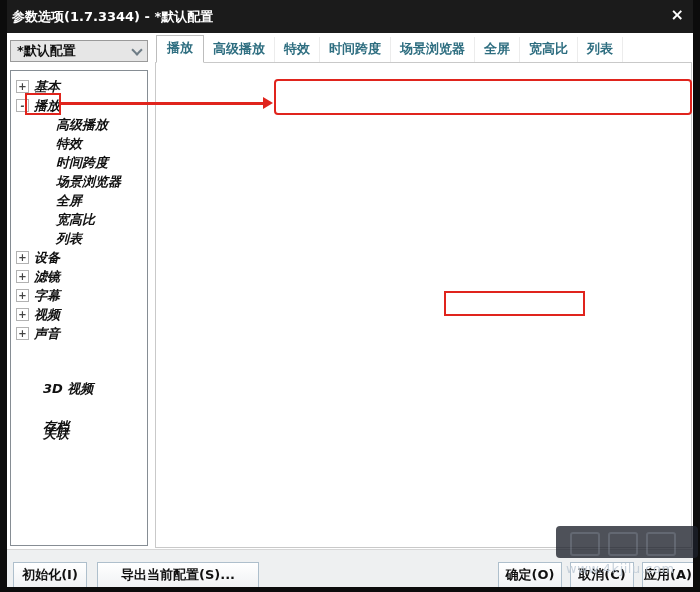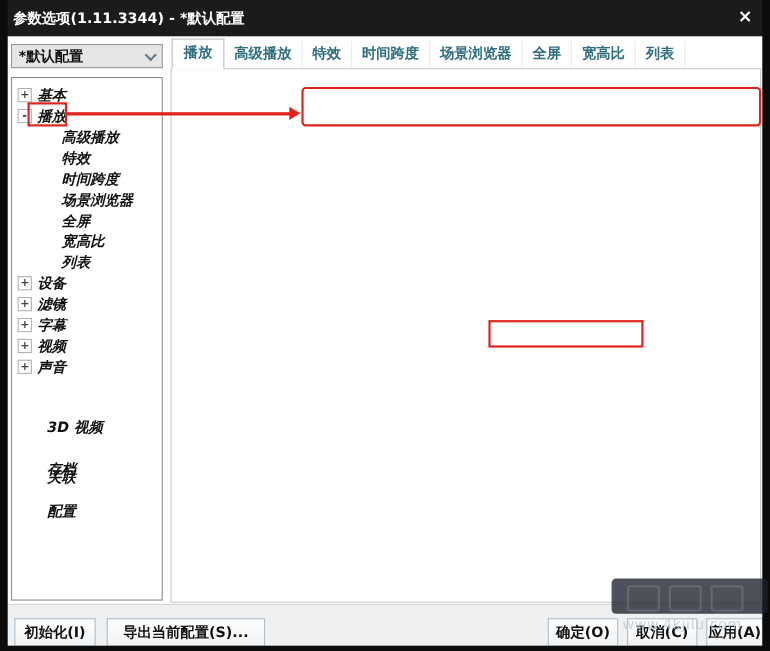--- a/index.html
+++ b/index.html
@@ -79,21 +79,21 @@
   .wm-glyph{position:absolute;top:6px;width:26px;height:20px;border:2px solid rgba(200,210,225,.18);border-radius:3px;}
   .wm-text{position:absolute;left:566px;top:561px;color:rgba(190,202,214,.85);font-size:13px;
            z-index:46;pointer-events:none;letter-spacing:.5px;}
 </style>
 </head>
 <body>
 
 <div class="win">
 
   <div class="titlebar">
-    <span class="title-text">参数选项(1.11.3344) - *默认配置</span>
+    <span class="title-text">参数选项(1.7.3344) - *默认配置</span>
     <span class="close-x">×</span>
   </div>
 
   <div class="combo">
     <span>*默认配置</span>
     <span class="chev"></span>
   </div>
 
   <div class="tabs">
     <span class="tab active">播放</span>
@@ -174,23 +174,20 @@
       </div>
     <div class="trow leaf2" style="top:272px">
         <span class="tlabel">3D 视频</span>
       </div>
     <div class="trow leaf2" style="top:310px">
         <span class="tlabel">存档</span>
       </div>
     <div class="trow leaf2" style="top:317px">
         <span class="tlabel">关联</span>
       </div>
-    <div class="trow leaf2" style="top:348px">
-        <span class="tlabel">配置</span>
-      </div>
   </div>
 
   <div class="group" style="left:166px;top:73px;width:520px;height:352px;"></div>
   <span class="legend" style="left:174px;top:66px;">播放设置</span>
 
   <span class="flabel" style="left:152px;top:89px;width:124px;">播放窗口尺寸 :</span>
   <div class="dd" style="left:283px;top:86px;width:186px;">
     <span>用户自定义</span>
     <span class="chev"></span>
   </div>
@@ -371,21 +368,21 @@
     <span class="cbox checked"></span>
     <span class="clabel">在进度条上显示书签/章节标记</span>
   </label>
   <label class="cb" style="left:453px;top:471px;">
     <span class="cbox checked"></span>
     <span class="clabel">鼠标在进度条上时显示时间</span>
   </label>
 
   <div class="footer">
     <div class="btn" style="left:13px;width:74px;">初始化(I)</div>
-    <div class="btn" style="left:97px;width:144px;">导出当前配置(S)...</div>
+    <div class="btn" style="left:97px;width:162px;">导出当前配置(S)...</div>
     <div class="btn" style="left:570px;width:64px;">取消(C)</div>
     <div class="btn" style="left:498px;width:64px;">确定(O)</div>
     <div class="btn" style="left:642px;width:52px;">应用(A)</div>
   </div>
 
   <div class="annot" style="left:25px;top:93px;width:36px;height:22px;"></div>
   <div class="arrow-line" style="left:61px;top:102px;width:203px;"></div>
   <div class="arrow-head" style="left:263px;top:97px;"></div>
   <div class="annot round" style="left:274px;top:79px;width:418px;height:36px;"></div>
   <div class="annot" style="left:444px;top:291px;width:141px;height:25px;"></div>

